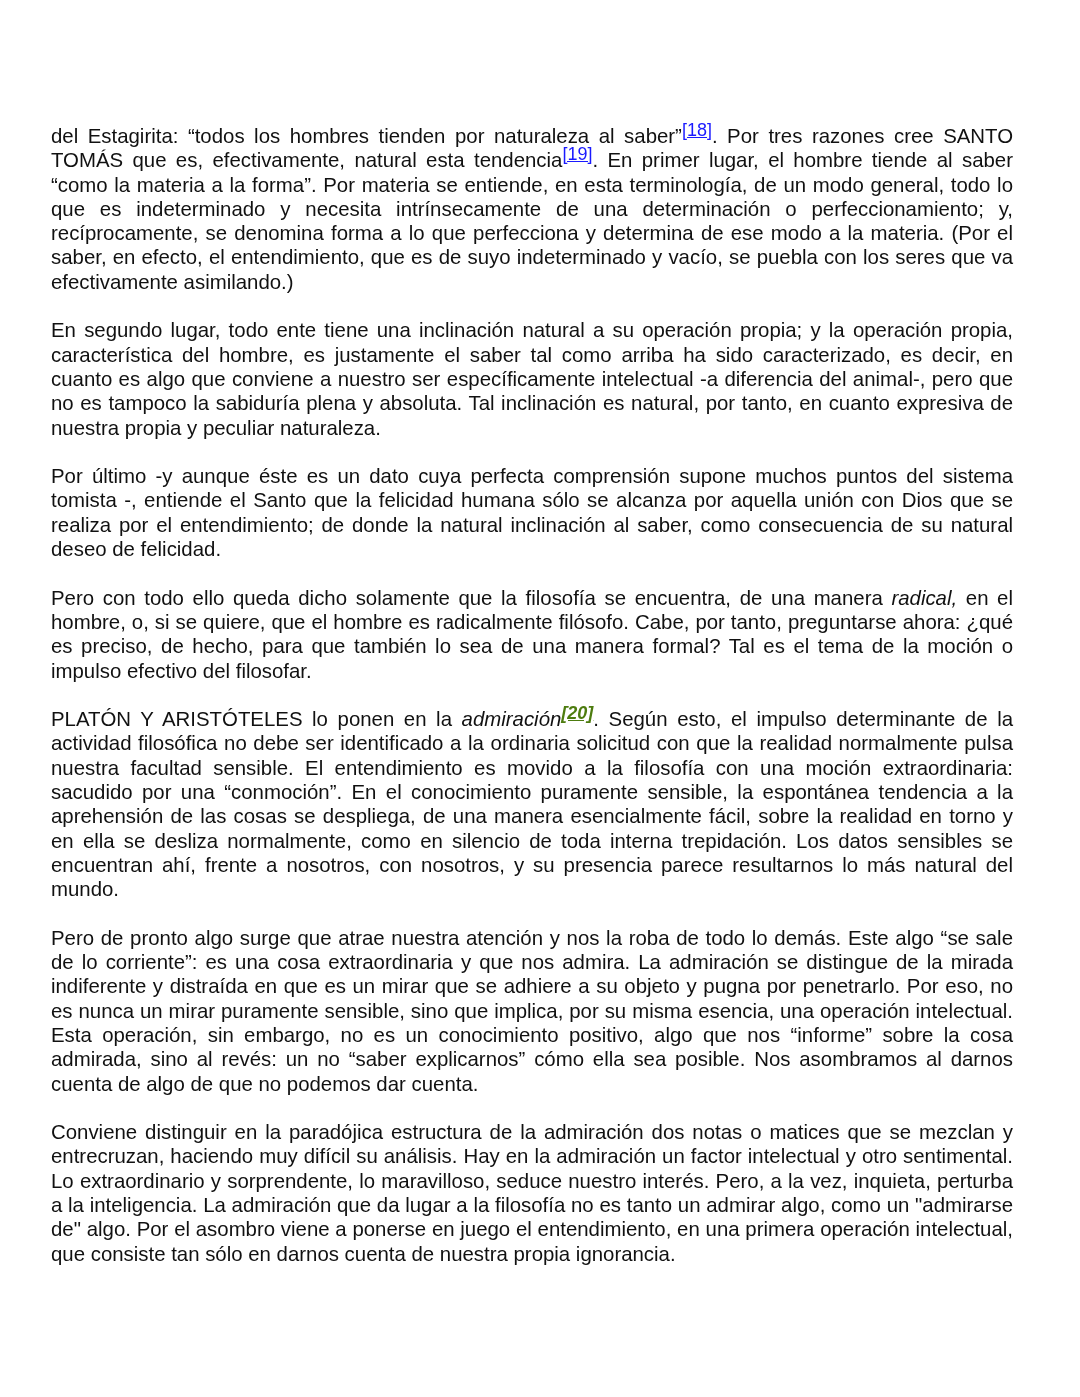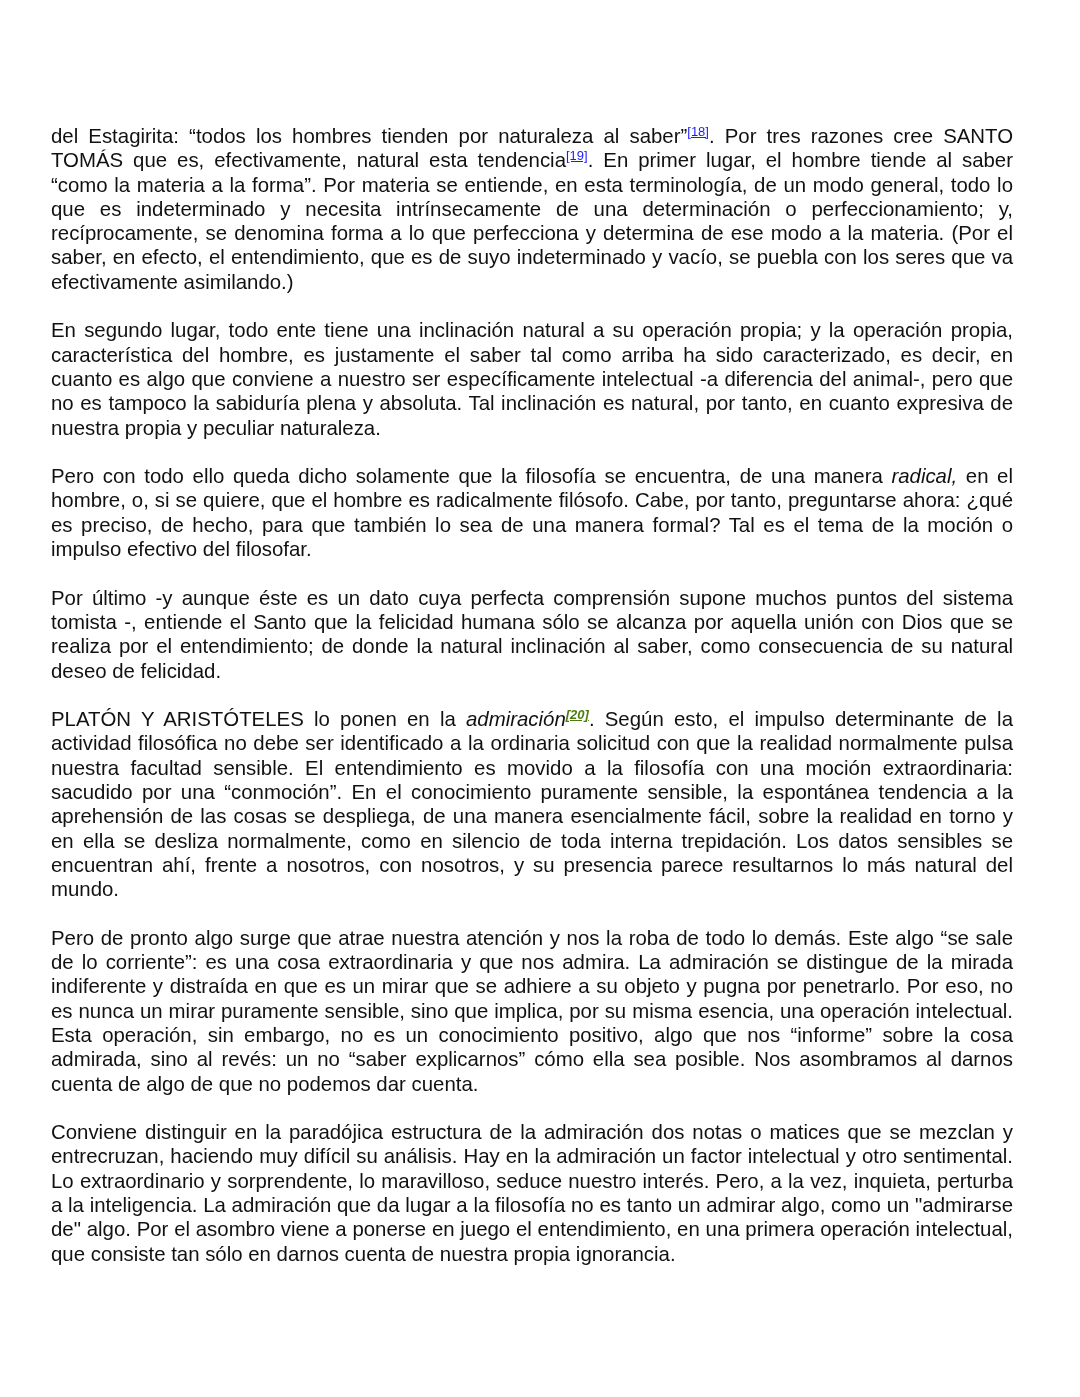--- a/index.html
+++ b/index.html
@@ -22,21 +22,21 @@
       font-size: 20.4px;
       line-height: 24.3px;
       color: #111111;
     }
     .para {
       margin: 0 0 24.3px 0;
       text-align: justify;
       text-align-last: left;
     }
     .fn {
-      font-size: 13px;
+      font-size: 18px;
       vertical-align: 7px;
       line-height: 0;
       color: #1a1aff;
       text-decoration: underline;
       cursor: pointer;
     }
     .fn.bi {
       font-weight: bold;
       font-style: italic;
       color: #4d7c0f;
@@ -47,24 +47,24 @@
 <body>
 
 <div class="page">
   <p class="para">
     <span>del Estagirita: “todos los hombres tienden por naturaleza al saber”</span><a class="fn">[18]</a><span>. Por tres razones cree SANTO TOMÁS que es, efectivamente, natural esta tendencia</span><a class="fn">[19]</a><span>.  En primer lugar, el hombre tiende al saber “como la materia a la forma”.  Por materia se entiende, en esta terminología, de un modo general, todo lo que es indeterminado y necesita intrínsecamente de una determinación o perfeccionamiento; y, recíprocamente, se denomina forma a lo que perfecciona y determina de ese modo a la materia. (Por el saber, en efecto, el entendimiento, que es de suyo indeterminado y vacío, se puebla con los seres que va efectivamente asimilando.)</span>
   </p>
   <p class="para">
     <span>En segundo lugar, todo ente tiene una inclinación natural a su operación propia; y la operación propia, característica del hombre, es justamente el saber tal como arriba ha sido caracterizado, es decir, en cuanto es algo que conviene a nuestro ser específicamente intelectual -a diferencia del animal-, pero que no es tampoco la sabiduría plena y absoluta. Tal inclinación es natural, por tanto, en cuanto expresiva de nuestra propia y peculiar naturaleza.</span>
   </p>
   <p class="para">
-    <span>Pero con todo ello queda dicho solamente que la filosofía se encuentra, de una manera </span><span class="it">radical,</span><span> en el hombre, o, si se quiere, que el hombre es radicalmente filósofo. Cabe, por tanto, preguntarse ahora: ¿qué es preciso, de hecho, para que también lo sea de una manera formal?  Tal es el tema de la moción o impulso efectivo del filosofar.</span>
+    <span>Por último -y aunque éste es un dato cuya perfecta comprensión supone muchos puntos del sistema tomista -, entiende el Santo que la felicidad humana sólo se alcanza por aquella unión con Dios que se realiza por el entendimiento; de donde la natural inclinación al saber, como consecuencia de su natural deseo de felicidad.</span>
   </p>
   <p class="para">
-    <span>Por último -y aunque éste es un dato cuya perfecta comprensión supone muchos puntos del sistema tomista -, entiende el Santo que la felicidad humana sólo se alcanza por aquella unión con Dios que se realiza por el entendimiento; de donde la natural inclinación al saber, como consecuencia de su natural deseo de felicidad.</span>
+    <span>Pero con todo ello queda dicho solamente que la filosofía se encuentra, de una manera </span><span class="it">radical,</span><span> en el hombre, o, si se quiere, que el hombre es radicalmente filósofo. Cabe, por tanto, preguntarse ahora: ¿qué es preciso, de hecho, para que también lo sea de una manera formal?  Tal es el tema de la moción o impulso efectivo del filosofar.</span>
   </p>
   <p class="para">
     <span>PLATÓN Y ARISTÓTELES lo ponen en la </span><span class="it">admiración</span><a class="fn bi">[20]</a><span>. Según esto, el impulso determinante de la actividad filosófica no debe ser identificado a la ordinaria solicitud con que la realidad normalmente pulsa nuestra facultad sensible. El entendimiento es movido a la filosofía con una moción extraordinaria: sacudido por una “conmoción”. En el conocimiento puramente sensible, la espontánea tendencia a la aprehensión de las cosas se despliega, de una manera esencialmente fácil, sobre la realidad en torno y en ella se desliza normalmente, como en silencio de toda interna trepidación. Los datos sensibles se encuentran ahí, frente a nosotros, con nosotros, y su presencia parece resultarnos lo más natural del mundo.</span>
   </p>
   <p class="para">
     <span>Pero de pronto algo surge que atrae nuestra atención y nos la roba de todo lo demás. Este algo “se sale de lo corriente”: es una cosa extraordinaria y que nos admira. La admiración se distingue de la mirada indiferente y distraída en que es un mirar que se adhiere a su objeto y pugna por penetrarlo. Por eso, no es nunca un mirar puramente sensible, sino que implica, por su misma esencia, una operación intelectual. Esta operación, sin embargo, no es un conocimiento positivo, algo que nos “informe” sobre la cosa admirada, sino al revés: un no “saber explicarnos” cómo ella sea posible. Nos asombramos al darnos cuenta de algo de que no podemos dar cuenta.</span>
   </p>
   <p class="para">
     <span>Conviene distinguir en la paradójica estructura de la admiración dos notas o matices que se mezclan y entrecruzan, haciendo muy difícil su análisis. Hay en la admiración un factor intelectual y otro sentimental. Lo extraordinario y sorprendente, lo maravilloso, seduce nuestro interés. Pero, a la vez, inquieta, perturba a la inteligencia. La admiración que da lugar a la filosofía no es tanto un admirar algo, como un "admirarse de" algo. Por el asombro viene a ponerse en juego el entendimiento, en una primera operación intelectual, que consiste tan sólo en darnos cuenta de nuestra propia ignorancia.</span>
   </p>

